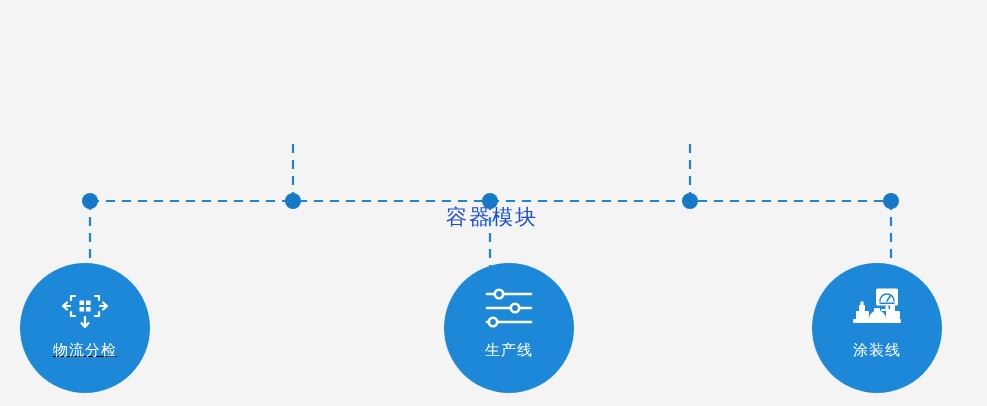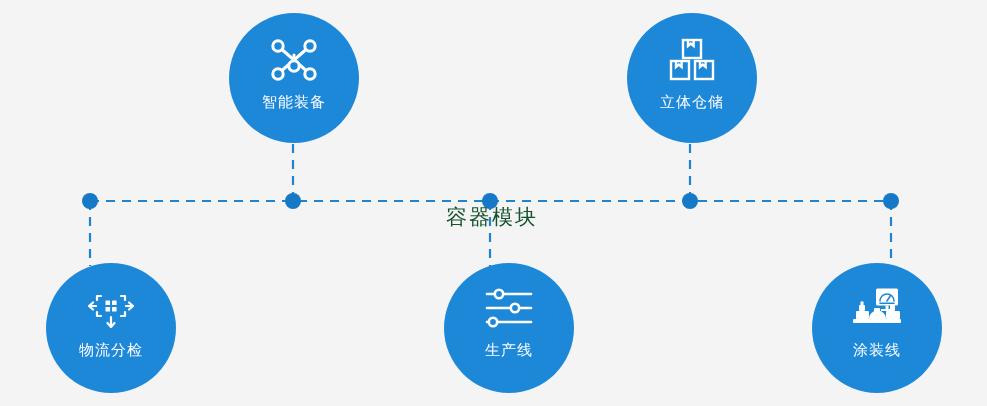--- a/index.html
+++ b/index.html
@@ -31,21 +31,21 @@
 
   
   .watermark {
     position: absolute;
     left: 427px;
     top: 203px;
     width: 130px;
     text-align: center;
     font-size: 21px;
     letter-spacing: 2px;
-    color: #14532d;
+    color: #1d4ed8;
     white-space: nowrap;
     user-select: none;
   }
 
   
   .node {
     position: absolute;
     width: 130px;
     height: 130px;
     border-radius: 50%;
@@ -67,21 +67,21 @@
     margin-top: 12px;
     color: #ffffff;
     font-size: 15px;
     letter-spacing: 1px;
     line-height: 1;
     white-space: nowrap;
   }
 
   .node-smart     { left: 229px; top: 13px; }
   .node-warehouse { left: 627px; top: 13px; }
-  .node-sorting   { left: 46px;  top: 263px; }
+  .node-sorting   { left: 20px;  top: 263px; text-decoration: underline; }
   .node-prodline  { left: 444px; top: 263px; }
   .node-paintline { left: 812px; top: 263px; }
 
   .node-sorting .icon-wrap,
   .node-prodline .icon-wrap,
   .node-paintline .icon-wrap {
     margin-top: 22px;
   }
 
   svg { display: block; overflow: visible; }
@@ -103,58 +103,21 @@
 
     <circle cx="90" cy="201" r="8" fill="#1579c8"></circle>
     <circle cx="293" cy="201" r="8" fill="#1579c8"></circle>
     <circle cx="490" cy="201" r="8" fill="#1579c8"></circle>
     <circle cx="690" cy="201" r="8" fill="#1579c8"></circle>
     <circle cx="891" cy="201" r="8" fill="#1579c8"></circle>
   </svg>
 
   <div class="watermark">容器模块</div>
 
-  <div class="node node-smart">
-    <div class="icon-wrap">
-      <svg width="48" height="44" viewBox="0 0 48 44">
-        <g fill="none" stroke="#ffffff" stroke-width="3" stroke-linecap="round">
-          <line x1="9" y1="9" x2="39" y2="35"></line>
-          <line x1="39" y1="9" x2="9" y2="35"></line>
-          <line x1="24" y1="17" x2="24" y2="27"></line>
-        </g>
-        <g fill="#1e88d8" stroke="#ffffff" stroke-width="3">
-          <circle cx="8" cy="8" r="5.2"></circle>
-          <circle cx="40" cy="8" r="5.2"></circle>
-          <circle cx="8" cy="36" r="5.2"></circle>
-          <circle cx="40" cy="36" r="5.2"></circle>
-          <circle cx="24" cy="28" r="5.2"></circle>
-        </g>
-      </svg>
-    </div>
-    <div class="node-label">智能装备</div>
-  </div>
-
-  <div class="node node-warehouse">
-    <div class="icon-wrap">
-      <svg width="48" height="44" viewBox="0 0 48 44">
-        <g fill="none" stroke="#ffffff" stroke-width="2.4">
-
-          <rect x="15" y="2" width="18" height="18"></rect>
-          <path d="M20 2 v6 l2.8 -2.4 L25.6 8 V2" fill="none"></path>
-
-          <rect x="3" y="23" width="18" height="18"></rect>
-          <path d="M8 23 v6 l2.8 -2.4 L13.6 29 V23" fill="none"></path>
-
-          <rect x="27" y="23" width="18" height="18"></rect>
-          <path d="M32 23 v6 l2.8 -2.4 L37.6 29 V23" fill="none"></path>
-        </g>
-      </svg>
-    </div>
-    <div class="node-label">立体仓储</div>
-  </div>
+
 
   <div class="node node-sorting">
     <div class="icon-wrap">
       <svg width="50" height="46" viewBox="0 0 50 46">
         <g fill="none" stroke="#ffffff" stroke-width="2.2" stroke-linecap="round" stroke-linejoin="round">
 
           <path d="M15 11 h-4 v4"></path>
           <path d="M35 11 h4 v4"></path>
           <path d="M15 31 h-4 v-4"></path>
           <path d="M35 31 h4 v-4"></path>

